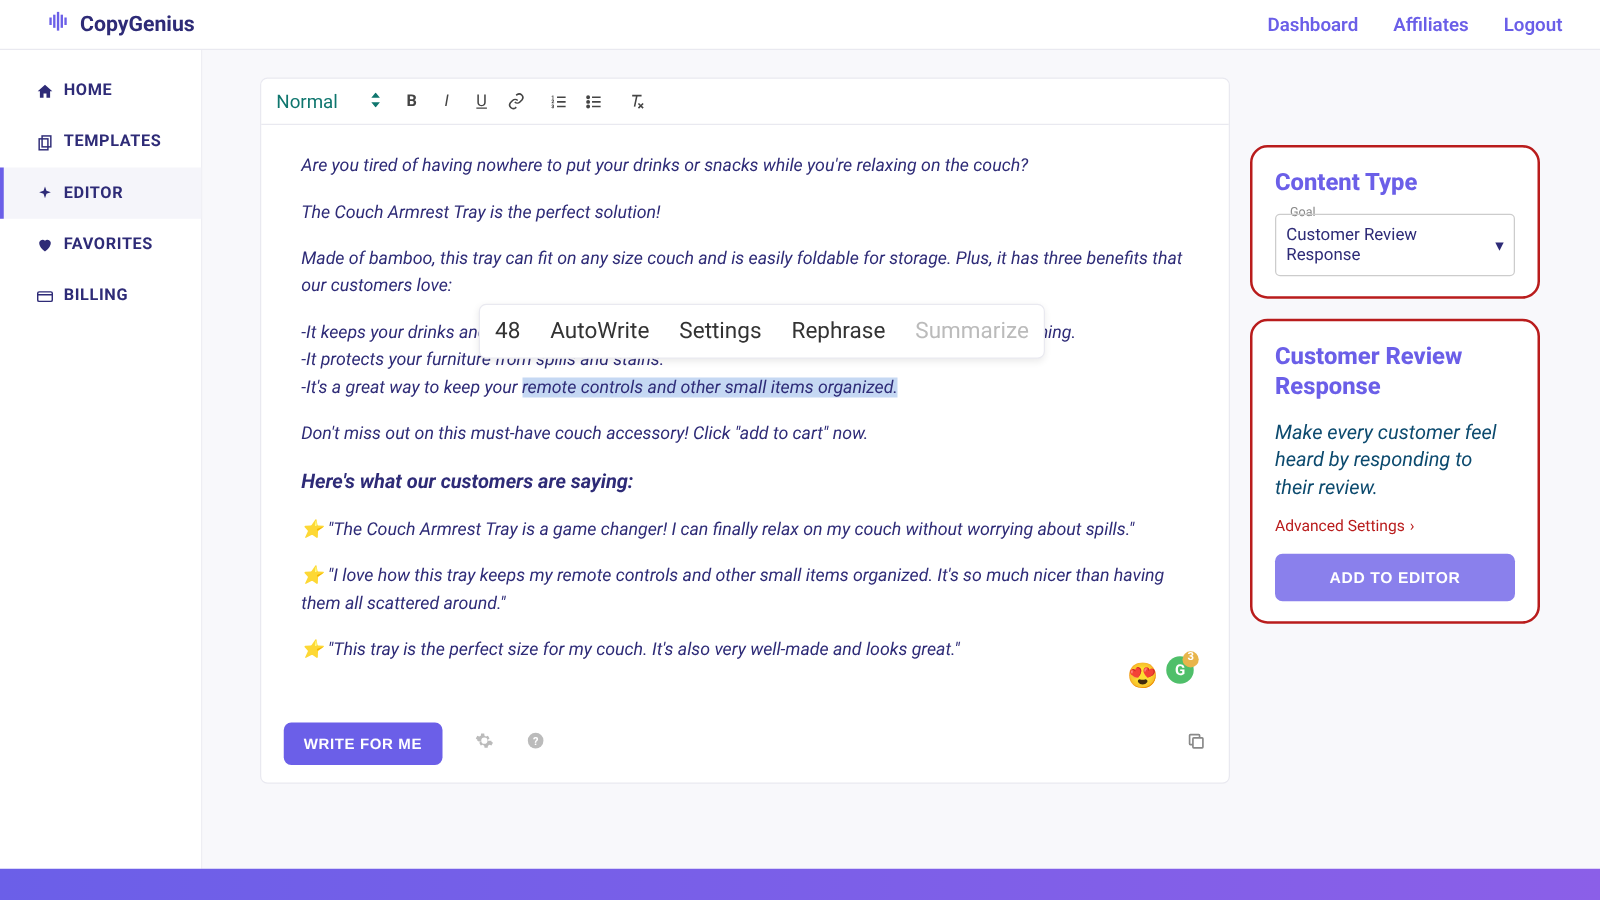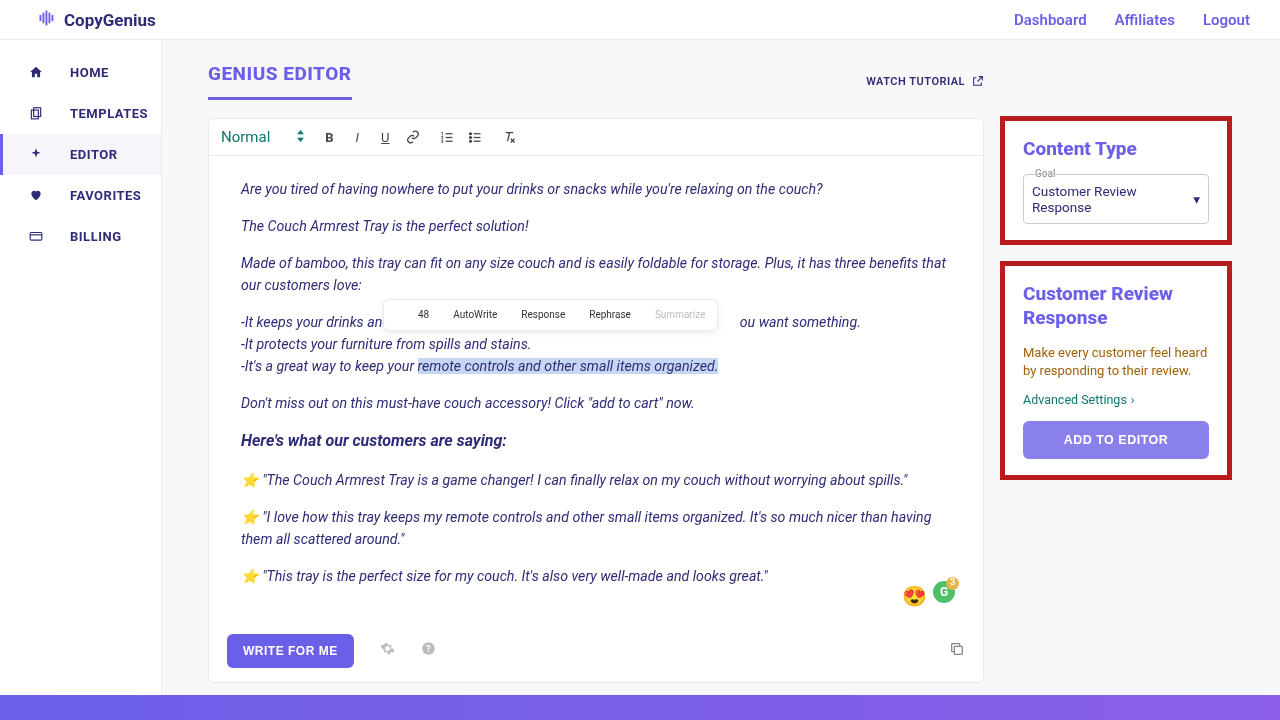--- a/index.html
+++ b/index.html
@@ -6,21 +6,21 @@
 body { font-family: -apple-system, BlinkMacSystemFont, 'Segoe UI', Roboto, sans-serif; background: #fff; color: #2E2B77; width: 1280px; height: 720px; overflow: hidden; position: relative; }
 
 .header { height: 40px; display: flex; align-items: center; justify-content: space-between; padding: 0 30px 0 38px; border-bottom: 1px solid #e9e9f0; }
 .logo { display: flex; align-items: center; gap: 8px; font-weight: 700; font-size: 17px; color: #2E2B77; }
 .logo-icon { color: #6B5FE8; }
 .header-nav { display: flex; gap: 28px; }
 .header-nav a { color: #6B5FE8; text-decoration: none; font-weight: 600; font-size: 15px; }
 
 .main { display: flex; height: 655px; }
 .sidebar { width: 162px; background: #fff; border-right: 1px solid #e9e9f0; padding-top: 12px; }
-.side-item { display: flex; align-items: flex-start; gap: 27px; padding: 13px 0 13px 26px; font-size: 13px; font-weight: 700; color: #2E2B77; cursor: pointer; letter-spacing: 0.5px; border-left: 3px solid transparent; }
+.side-item { display: flex; align-items: center; gap: 8px; padding: 13px 0 13px 26px; font-size: 13px; font-weight: 700; color: #2E2B77; cursor: pointer; letter-spacing: 0.5px; border-left: 3px solid transparent; }
 .side-item.active { background: #f5f5fa; border-left-color: #6B5FE8; }
 .side-icon { width: 14px; height: 14px; display: inline-flex; align-items: center; justify-content: center; }
 
 .content { flex: 1; background: #f8f8fb; padding: 22px 30px 0 46px; display: flex; gap: 16px; }
 .editor-col { flex: 1; max-width: 776px; }
 
 .page-head { display: flex; justify-content: space-between; align-items: center; margin-bottom: 18px; }
 .page-title { color: #6B5FE8; font-weight: 800; font-size: 19px; letter-spacing: 0.5px; padding-bottom: 12px; border-bottom: 3px solid #6B5FE8; display: inline-block; }
 .tutorial { font-size: 11px; color: #2E2B77; letter-spacing: 0.5px; font-weight: 600; display: flex; align-items: center; gap: 6px; }
 
@@ -29,42 +29,42 @@
 .fmt-select { display: flex; align-items: center; gap: 26px; font-size: 15px; color: #0f766e; }
 .tool-btn { width: 20px; height: 20px; display: inline-flex; align-items: center; justify-content: center; color: #444; cursor: pointer; font-size: 13px; }
 .tool-sep { margin-left: 6px; }
 
 .editor-body { padding: 22px 32px 20px; font-size: 14.2px; line-height: 1.55; color: #2E2B77; position: relative; min-height: 380px; }
 .editor-body p { margin-bottom: 15px; font-style: italic; }
 .highlight { background: #c5d8f3; }
 .section-h { font-weight: 700; font-size: 16px; margin-top: 4px; margin-bottom: 15px; }
 .review-line { margin-bottom: 15px; }
 
-.popup { position: absolute; top: 143px; left: 174px; background: #fff; border: 1px solid #e9e9f0; border-radius: 6px; display: flex; box-shadow: 0 2px 6px rgba(0,0,0,0.08); font-size: 10px; padding-left: 22px; }
+.popup { position: absolute; top: 143px; left: 174px; background: #fff; border: 1px solid #e9e9f0; border-radius: 6px; display: flex; box-shadow: 0 2px 6px rgba(0,0,0,0.08); font-size: 18px; }
 .popup div { padding: 7px 12px; cursor: pointer; color: #333; }
 .popup div.dis { color: #bbb; }
 
 .badges { position: absolute; bottom: 10px; right: 28px; display: flex; gap: 6px; font-size: 20px; }
 .gbadge { width: 22px; height: 22px; border-radius: 50%; background: #4FBF6A; color: #fff; display: inline-flex; align-items: center; justify-content: center; font-size: 12px; font-weight: bold; position: relative; }
 .gbadge::after { content: "3"; position: absolute; top: -4px; right: -4px; background: #E8B54B; color: #fff; border-radius: 50%; width: 13px; height: 13px; font-size: 9px; display: flex; align-items: center; justify-content: center; }
 
 .editor-foot { display: flex; align-items: center; justify-content: space-between; padding: 12px 18px 14px; }
 .foot-left { display: flex; align-items: center; gap: 26px; }
 .write-btn { background: #6B5FE8; color: #fff; border: none; border-radius: 6px; padding: 10px 16px; font-size: 12px; font-weight: 700; letter-spacing: 0.5px; cursor: pointer; }
 .foot-icon { color: #bbb; cursor: pointer; }
 .copy-icon { color: #888; }
 
 .right-col { width: 232px; display: flex; flex-direction: column; gap: 16px; margin-top: 54px; }
-.panel { background: #fff; border: 5px solid #b91c1c; border-radius: 0; padding: 16px 18px; }
+.panel { background: #fff; border: 2px solid #b91c1c; border-radius: 14px; padding: 16px 18px; }
 .panel-title { color: #6B5FE8; font-weight: 800; font-size: 19px; margin-bottom: 14px; }
 .goal-label { font-size: 10px; color: #888; position: absolute; margin-top: -6px; margin-left: 8px; background: #fff; padding: 0 4px; }
 .goal-select { width: 100%; border: 1px solid #ccc; border-radius: 4px; padding: 8px 8px; font-size: 13.5px; display: flex; justify-content: space-between; align-items: center; position: relative; }
-.panel-desc { font-size: 13px; color: #a16207; line-height: 1.4; margin-bottom: 12px; }
+.panel-desc { font-size: 16px; color: #0c4a6e; line-height: 1.4; margin-bottom: 12px; font-style: italic; }
 .textarea { width: 100%; border: 1px solid #ccc; border-radius: 4px; padding: 10px; font-size: 13px; color: #888; height: 68px; }
-.adv { font-size: 12.5px; color: #0f766e; margin: 10px 0 14px; display: flex; align-items: center; gap: 4px; }
+.adv { font-size: 12.5px; color: #b91c1c; margin: 10px 0 14px; display: flex; align-items: center; gap: 4px; }
 .add-btn { width: 100%; background: #8a80ec; color: #fff; border: none; border-radius: 6px; padding: 12px 0; font-size: 12.5px; font-weight: 700; letter-spacing: 0.5px; cursor: pointer; }
 
 .bottom-bar { position: absolute; bottom: 0; left: 0; right: 0; height: 25px; background: linear-gradient(90deg, #6B5FE8, #8B5FE8); }
 </style>
 </head>
 <body>
 
 <div class="header">
   <div class="logo">
     <span class="logo-icon">
@@ -126,29 +126,20 @@
             <rect x="2" y="6" width="20" height="13" rx="2"></rect>
             <line x1="2" y1="10" x2="22" y2="10"></line>
           </svg>
         </span>
       <span>BILLING</span>
     </div>
   </div>
 
   <div class="content">
     <div class="editor-col">
-      <div class="page-head">
-        <span class="page-title">GENIUS EDITOR</span>
-        <span class="tutorial">
-          <span>WATCH TUTORIAL</span>
-          <svg width="13" height="13" viewBox="0 0 24 24" fill="none" stroke="currentColor" stroke-width="2">
-              <path d="M14 3h7v7M21 3l-9 9M10 5H5v14h14v-5"></path>
-            </svg>
-        </span>
-      </div>
 
       <div class="editor-card">
         <div class="toolbar">
           <span class="fmt-select">
             <span>Normal</span>
             <span>
               <svg width="9" height="12" viewBox="0 0 10 14" fill="currentColor">
                   <path d="M5 0l4 5H1zM5 14l4-5H1z"></path>
                 </svg>
             </span>
@@ -205,21 +196,21 @@
           </p>
           <p style="margin-top:15px;">Don't miss out on this must-have couch accessory! Click "add to cart" now.</p>
           <p class="section-h">Here's what our customers are saying:</p>
           <p class="review-line">⭐ "The Couch Armrest Tray is a game changer! I can finally relax on my couch without worrying about spills."</p>
           <p class="review-line">⭐ "I love how this tray keeps my remote controls and other small items organized. It's so much nicer than having them all scattered around."</p>
           <p class="review-line">⭐ "This tray is the perfect size for my couch. It's also very well-made and looks great."</p>
 
           <div class="popup">
             <div>48</div>
             <div>AutoWrite</div>
-            <div>Response</div>
+            <div>Settings</div>
             <div>Rephrase</div>
             <div class="dis">Summarize</div>
           </div>
 
           <div class="badges">
             <span>😍</span>
             <span class="gbadge">G</span>
           </div>
         </div>
 

